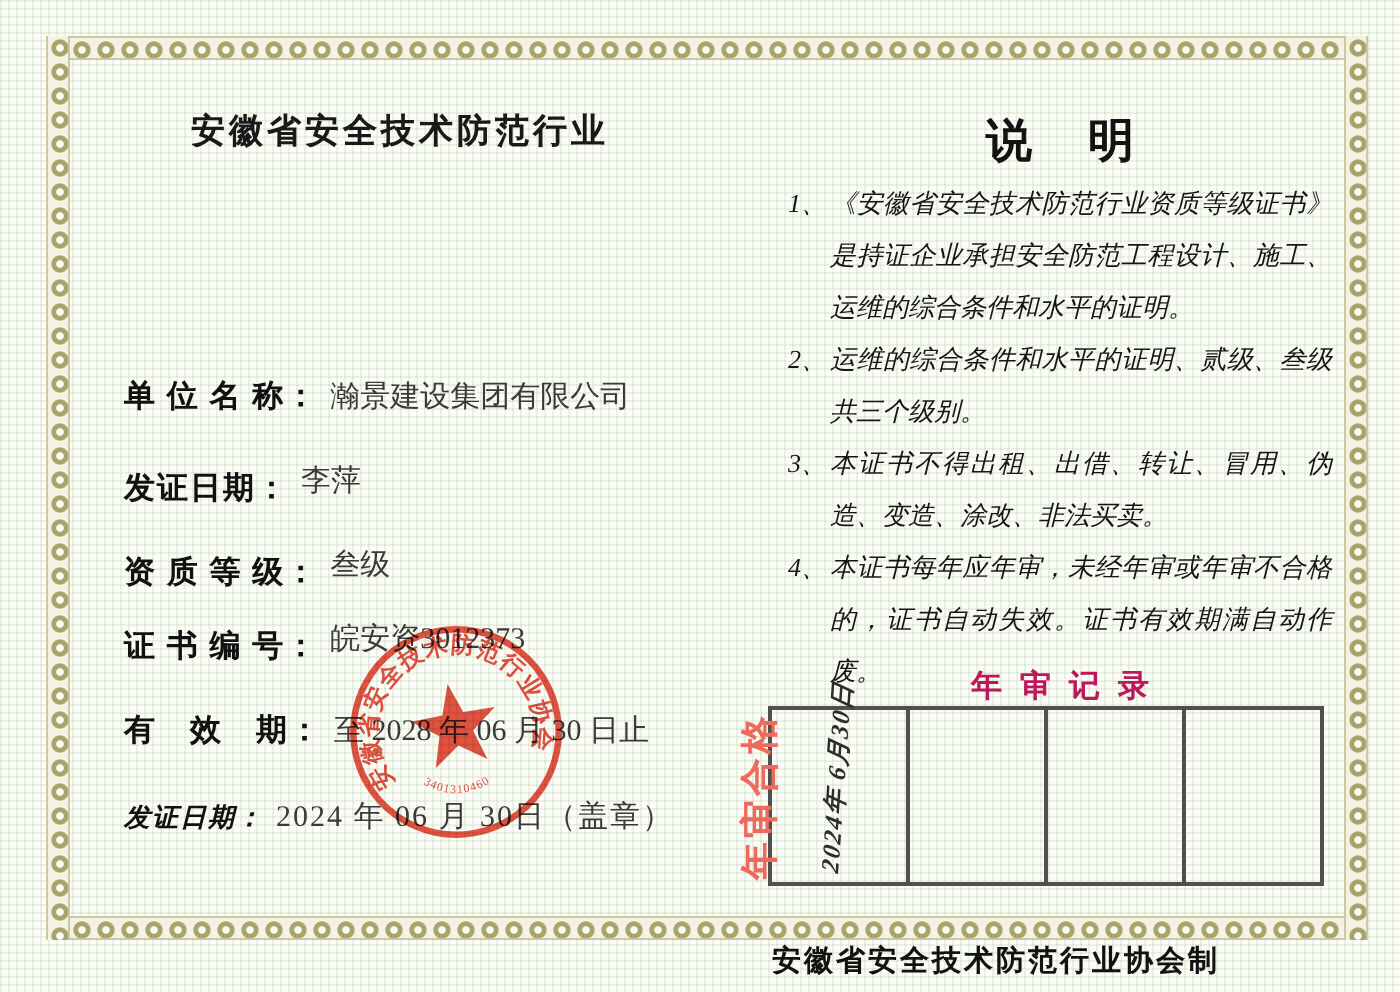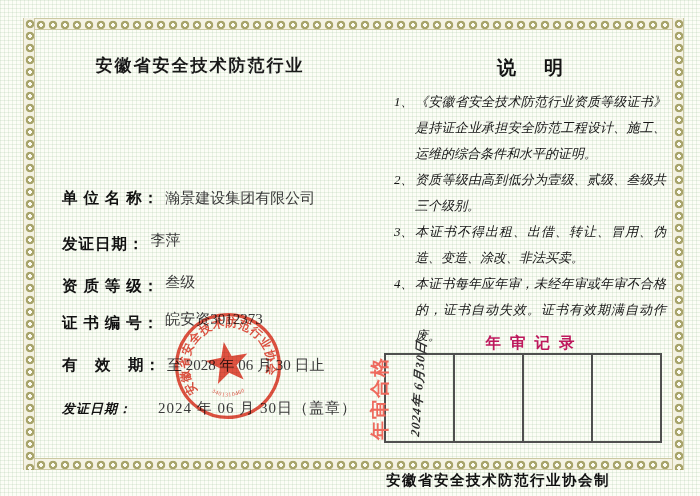--- a/index.html
+++ b/index.html
@@ -47,21 +47,21 @@
   .val-raised { transform:translateY(-4px); }
   #field-1 { top:188px; } #field-2 { top:234px; } #field-3 { top:276px; }
   #field-4 { top:313px; } #field-5 { top:355px; } #field-6 { top:399px; }
 
   
   .seal { position:absolute; left:167px; top:305px; width:122px; height:122px;
           mix-blend-mode:multiply; opacity:.86; pointer-events:none; }
 
   
   .notes-title { position:absolute; left:396px; top:55px; width:268px; text-align:center;
-                 font-size:19px; font-weight:bold; letter-spacing:28px; padding-left:28px; color:#131313; }
+                 font-size:23px; font-weight:bold; letter-spacing:28px; padding-left:28px; color:#131313; }
   .notes { position:absolute; left:394px; top:89px; width:272px;
            font-size:13px; line-height:26px; font-style:italic; color:#151515; }
   .note-item { display:flex; }
   .note-num { flex:0 0 21px; }
   .note-text { flex:1; text-align:justify; }
 
   
   .review-title { position:absolute; left:396px; top:333px; width:268px; text-align:center;
                   font-size:15.5px; font-weight:bold; letter-spacing:9px; padding-left:9px; color:#be185d; }
   .review-table { position:absolute; left:384px; top:353px; width:278px; height:90px;
@@ -99,21 +99,21 @@
 <div class="field" id="field-3">
   <span class="lbl">资 质 等 级：</span><span class="val val-raised">叁级</span>
 </div>
 <div class="field" id="field-4">
   <span class="lbl">证 书 编 号：</span><span class="val val-raised">皖安资3012373</span>
 </div>
 <div class="field" id="field-5">
   <span class="lbl">有　效　期：</span><span class="val">至 2028 年 06 月 30 日止</span>
 </div>
 <div class="field" id="field-6">
-  <span class="lbl" id="field-issue-lbl" style="font-size:13px;font-style:italic;">发证日期：</span><span class="val" style="letter-spacing:1px;padding-left:20px;">2024 年 06 月 30日（盖章）</span>
+  <span class="lbl" id="field-issue-lbl" style="font-size:13px;font-style:italic;">发证日期：</span><span class="val" style="letter-spacing:1px;">2024 年 06 月 30日（盖章）</span>
 </div>
 
 <svg class="seal" viewBox="0 0 120 120">
   <defs>
     <path id="sealArcTop" d="M 26.2,79.5 A 39,39 0 1 1 93.8,79.5" fill="none"></path>
     <path id="sealArcBottom" d="M 37,79.3 A 30,30 0 0 0 83,79.3" fill="none"></path>
   </defs>
   <g transform="rotate(-10 60 60)">
     <circle cx="60" cy="60" r="50.5" fill="none" stroke="#e03524" stroke-width="3.2"></circle>
     <polygon fill="#e03524" points="60,36 65.2,50.9 80.9,51.2 68.4,60.7 72.9,75.8 60,66.8 47.1,75.8 51.6,60.7 39.1,51.2 54.8,50.9"></polygon>
@@ -127,21 +127,21 @@
 </svg>
 
 <div class="notes-title">说明</div>
 <div class="notes">
   <div class="note-item">
     <span class="note-num">1、</span>
     <span class="note-text">《安徽省安全技术防范行业资质等级证书》是持证企业承担安全防范工程设计、施工、运维的综合条件和水平的证明。</span>
   </div>
   <div class="note-item">
     <span class="note-num">2、</span>
-    <span class="note-text">资质等级由高到低分为壹级、贰级、叁级共三个级别。</span>
+    <span class="note-text">运维的综合条件和水平的证明、贰级、叁级共三个级别。</span>
   </div>
   <div class="note-item">
     <span class="note-num">3、</span>
     <span class="note-text">本证书不得出租、出借、转让、冒用、伪造、变造、涂改、非法买卖。</span>
   </div>
   <div class="note-item">
     <span class="note-num">4、</span>
     <span class="note-text">本证书每年应年审，未经年审或年审不合格的，证书自动失效。证书有效期满自动作废。</span>
   </div>
 </div>

